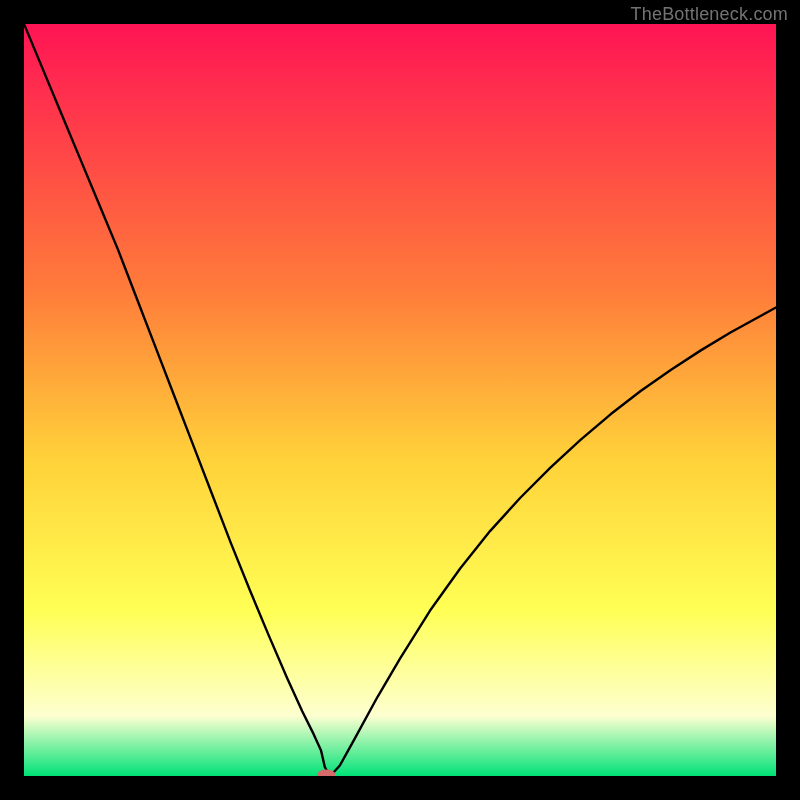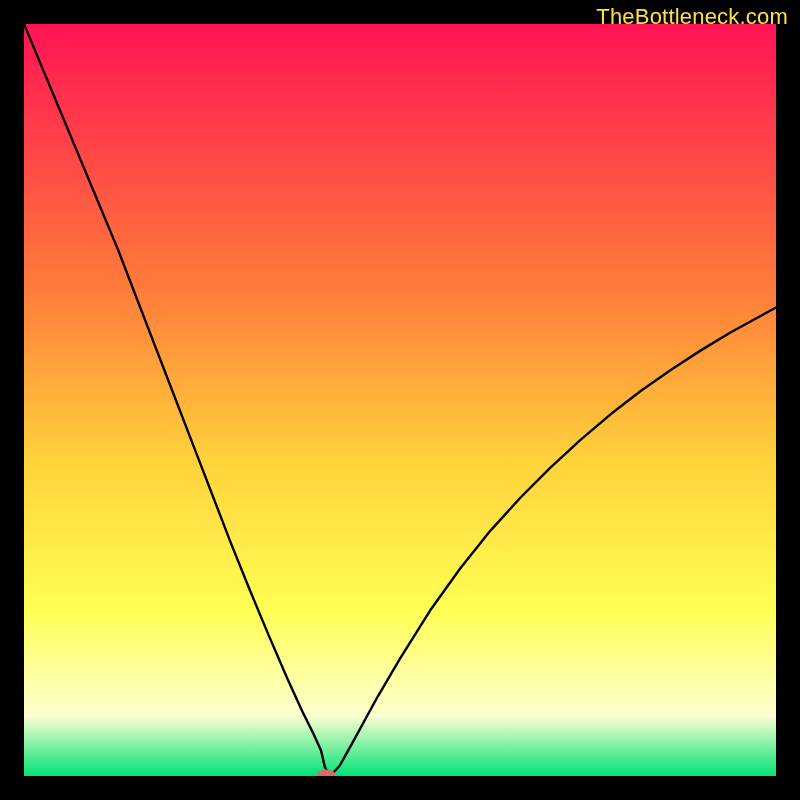--- a/index.html
+++ b/index.html
@@ -23,22 +23,22 @@
     left: 0;
     top: 0;
     width: 752px;
     height: 752px;
   }
   .watermark {
     position: absolute;
     top: 4px;
     right: 12px;
     font-family: Arial, Helvetica, sans-serif;
-    font-size: 22px;
-    color: #fde047;
+    font-size: 18px;
+    color: #737373;
     letter-spacing: 0.2px;
     user-select: none;
   }
 </style>
 </head>
 <body>
 
 <div class="frame">
   <svg class="plot" viewBox="0 0 752 752" preserveAspectRatio="none">
     <defs>

